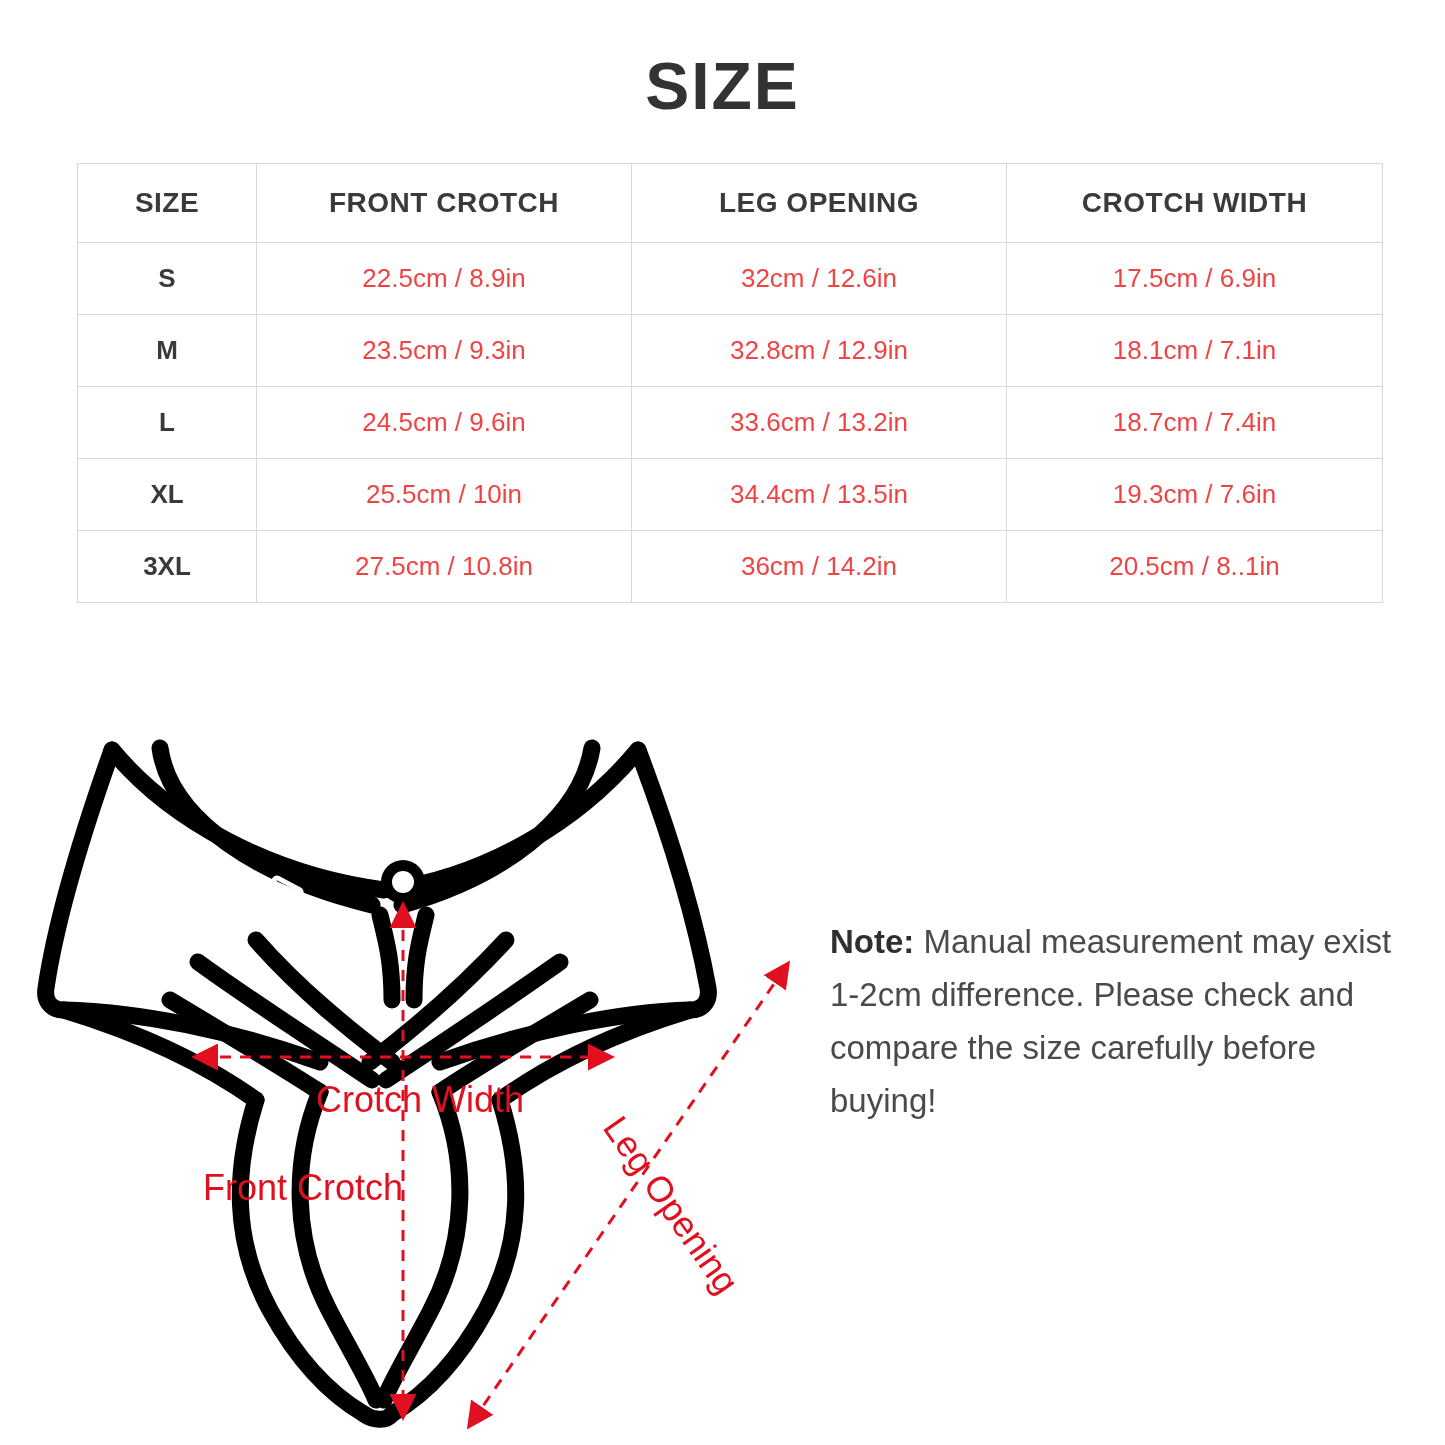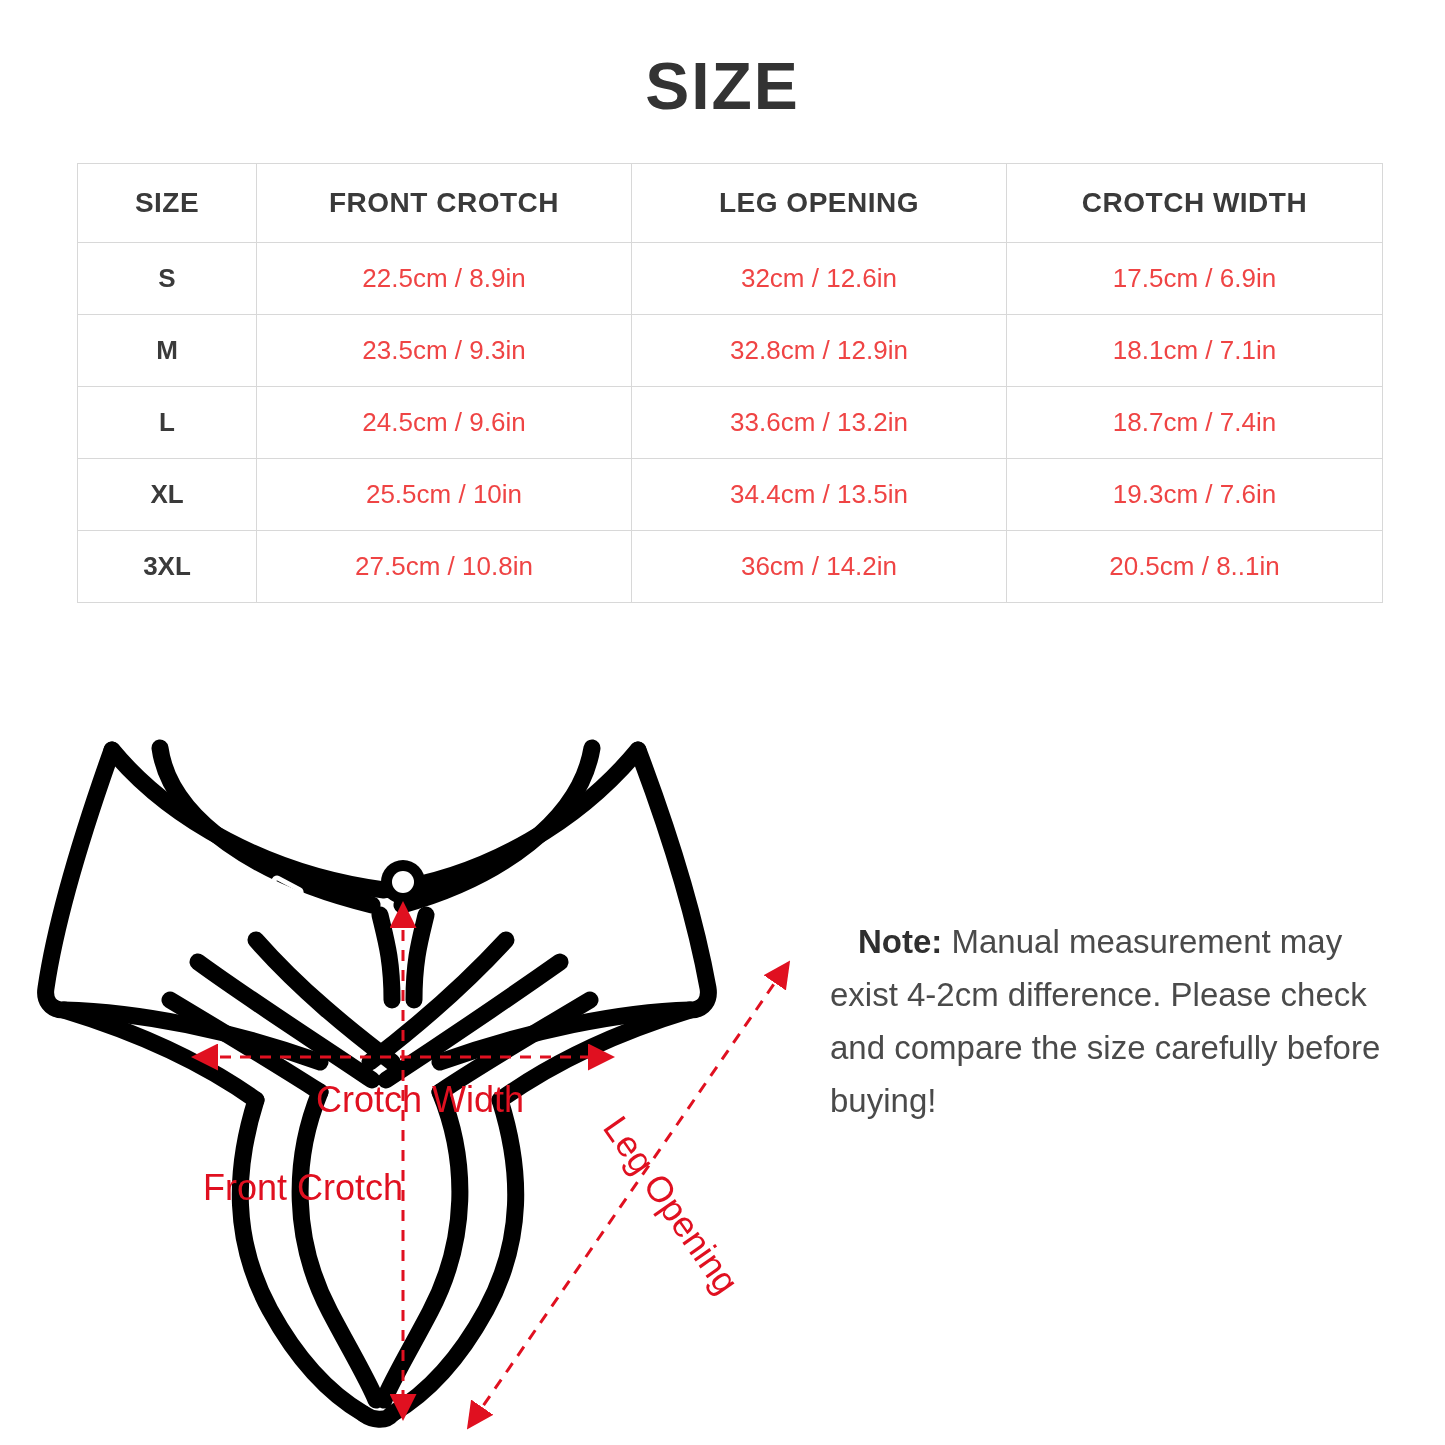--- a/index.html
+++ b/index.html
@@ -80,21 +80,20 @@
     top: 915px;
     left: 830px;
     width: 585px;
     font-size: 33px;
     line-height: 53px;
     color: #4a4a4a;
   }
   #note .note-label {
     font-weight: bold;
     color: #2f2f2f;
-    margin-left: 28px;
   }
 </style>
 </head>
 <body>
 
 <div id="page-title">SIZE</div>
 
 <table id="size-table">
   <thead>
     <tr>
@@ -201,14 +200,14 @@
       <line x1="765" y1="268" x2="452" y2="722" marker-start="url(#arrow-start)" marker-end="url(#arrow-end)"></line>
     </g>
 
     <text x="400" y="412" fill="#e01020" font-family="Liberation Sans, sans-serif" font-size="36" text-anchor="middle">Crotch Width</text>
     <text x="283" y="500" fill="#e01020" font-family="Liberation Sans, sans-serif" font-size="36" text-anchor="middle">Front Crotch</text>
     <text x="641" y="512" fill="#e01020" font-family="Liberation Sans, sans-serif" font-size="36" text-anchor="middle" transform="rotate(55 641 512)">Leg Opening</text>
   </svg>
 </div>
 
 <div id="note">
-  <span class="note-label">Note:</span><span> Manual measurement may exist 4-2cm difference. Please check and compare the size carefully before buying!</span>
+  <span class="note-label">Note:</span><span> Manual measurement may exist 1-2cm difference. Please check and compare the size carefully before buying!</span>
 </div>
 
 </body></html>

